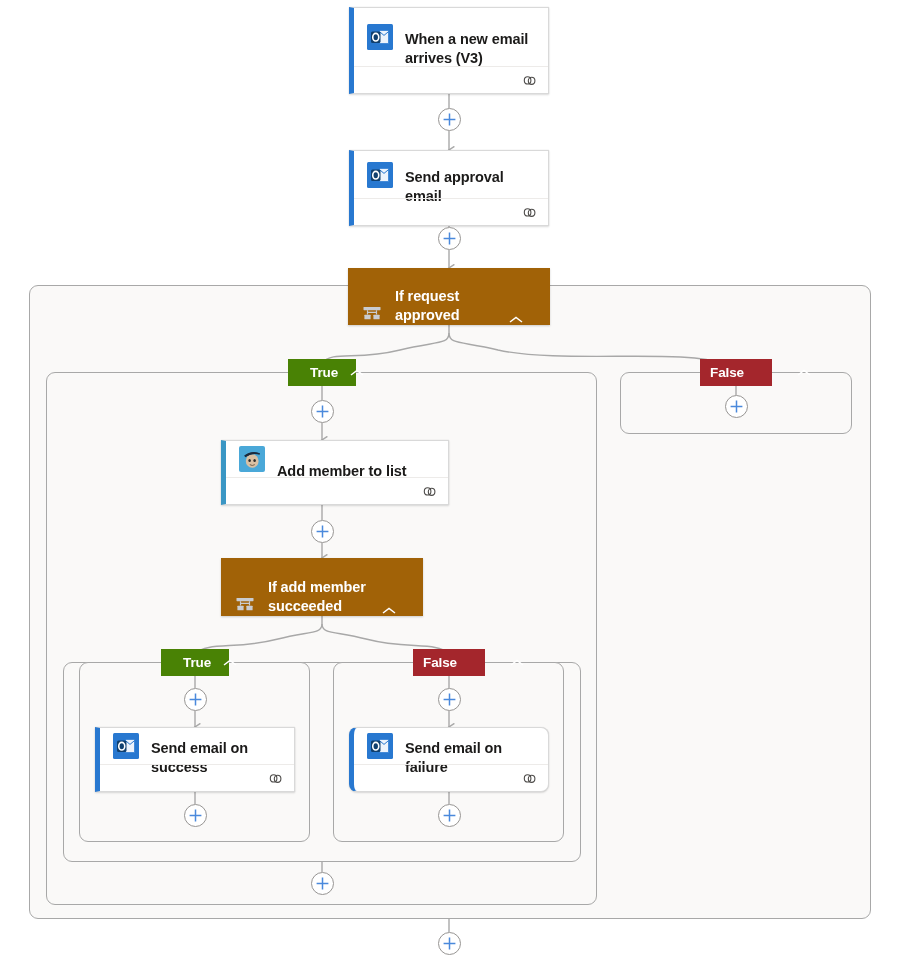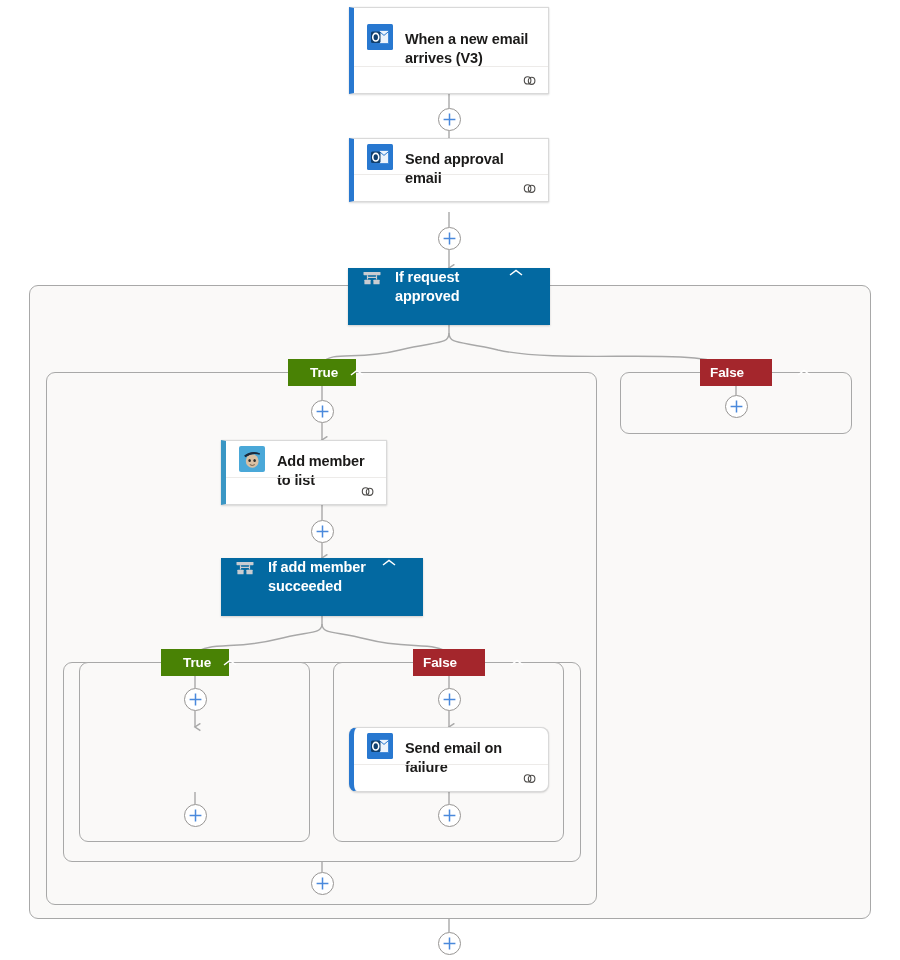--- a/index.html
+++ b/index.html
@@ -74,23 +74,23 @@
   
   .link-ico { width: 15px; height: 13px; display:block; }
 
   
   .appicon { width: 26px; height: 26px; flex: 0 0 26px; display:block; }
 
   
   .cond {
     position: absolute;
     box-sizing: border-box;
-    background: #0369a1;
+    background: #a16207;
     display: flex;
-    align-items: flex-start;
+    align-items: flex-end;
     padding: 0 26px 0 13px;
     box-shadow: 0 1px 2px rgba(0,0,0,0.18);
   }
   .cond .cond-ico { width: 22px; height: 22px; flex: 0 0 22px; }
   .cond .cond-title {
     flex: 1 1 auto;
     color: #ffffff;
     font-size: 14.5px;
     font-weight: 700;
     line-height: 19px;
@@ -209,21 +209,21 @@
       </svg>
     </div>
   </div>
 
   <div class="plus" style="left:438px; top:108px;">
     <svg viewBox="0 0 21 21">
         <path d="M10.5,4.6 V16.4 M4.6,10.5 H16.4" stroke="#4a89dc" stroke-width="1.5"></path>
       </svg>
   </div>
 
-  <div class="card" style="left:349px; top:138px; width:200px; height:64px;">
+  <div class="card" style="left:349px; top:150px; width:200px; height:76px;">
     <div class="card-head">
       <svg class="appicon" viewBox="0 0 26 26">
         <rect x="0" y="0" width="26" height="26" rx="1.5" fill="#2878d0"></rect>
         <rect x="12.5" y="6.5" width="9" height="13" fill="#ffffff" opacity="0.92"></rect>
         <rect x="12.5" y="6.5" width="9" height="13" fill="none" stroke="#2878d0" stroke-width="0.7"></rect>
         <path d="M12.5,7.6 L17,11.4 L21.5,7.6" fill="none" stroke="#2878d0" stroke-width="1"></path>
         <rect x="4" y="7.5" width="9.5" height="11.5" rx="1.6" fill="#103f6d"></rect>
         <ellipse cx="8.75" cy="13.2" rx="3" ry="3.8" fill="none" stroke="#ffffff" stroke-width="1.6"></ellipse>
       </svg>
       <div class="card-title">Send approval email</div>
@@ -274,21 +274,21 @@
         <path d="M10.5,4.6 V16.4 M4.6,10.5 H16.4" stroke="#4a89dc" stroke-width="1.5"></path>
       </svg>
   </div>
 
   <div class="plus" style="left:311px; top:400px;">
     <svg viewBox="0 0 21 21">
         <path d="M10.5,4.6 V16.4 M4.6,10.5 H16.4" stroke="#4a89dc" stroke-width="1.5"></path>
       </svg>
   </div>
 
-  <div class="card" style="left:221px; top:440px; width:166px; height:65px; border-left-color:#3a96c4;">
+  <div class="card" style="left:221px; top:440px; width:228px; height:65px; border-left-color:#3a96c4;">
     <div class="card-head">
       <svg class="appicon" viewBox="0 0 26 26">
         <rect x="0" y="0" width="26" height="26" rx="2" fill="#4aa8d8"></rect>
         <ellipse cx="13.2" cy="15" rx="6.4" ry="6.8" fill="#d9c0a3"></ellipse>
         <ellipse cx="10.6" cy="14.4" rx="1.25" ry="1.5" fill="#2b2b2b"></ellipse>
         <ellipse cx="15.6" cy="14.4" rx="1.25" ry="1.5" fill="#2b2b2b"></ellipse>
         <path d="M10.8,18.6 Q13.2,20.4 15.8,18.6" fill="none" stroke="#6b5742" stroke-width="0.9"></path>
         <path d="M5.6,9.6 Q12.4,3.6 20.6,7.4 Q14,6.4 7.4,10.6 Z" fill="#23344a"></path>
         <path d="M5.2,9.4 Q12.8,4.4 21,7.2 L20.6,8.8 Q13.2,6.4 6.2,11.2 Z" fill="#1b2a3d"></path>
       </svg>
@@ -339,20 +339,39 @@
     <svg viewBox="0 0 21 21">
         <path d="M10.5,4.6 V16.4 M4.6,10.5 H16.4" stroke="#4a89dc" stroke-width="1.5"></path>
       </svg>
   </div>
   <div class="plus" style="left:438px; top:688px;">
     <svg viewBox="0 0 21 21">
         <path d="M10.5,4.6 V16.4 M4.6,10.5 H16.4" stroke="#4a89dc" stroke-width="1.5"></path>
       </svg>
   </div>
 
+  <div class="card" style="left:95px; top:727px; width:200px; height:65px;">
+    <div class="card-head">
+      <svg class="appicon" viewBox="0 0 26 26">
+        <rect x="0" y="0" width="26" height="26" rx="1.5" fill="#2878d0"></rect>
+        <rect x="12.5" y="6.5" width="9" height="13" fill="#ffffff" opacity="0.92"></rect>
+        <rect x="12.5" y="6.5" width="9" height="13" fill="none" stroke="#2878d0" stroke-width="0.7"></rect>
+        <path d="M12.5,7.6 L17,11.4 L21.5,7.6" fill="none" stroke="#2878d0" stroke-width="1"></path>
+        <rect x="4" y="7.5" width="9.5" height="11.5" rx="1.6" fill="#103f6d"></rect>
+        <ellipse cx="8.75" cy="13.2" rx="3" ry="3.8" fill="none" stroke="#ffffff" stroke-width="1.6"></ellipse>
+      </svg>
+      <div class="card-title">Send email on success</div>
+    </div>
+    <div class="card-foot">
+      <svg class="link-ico" viewBox="0 0 15 13">
+        <ellipse cx="5.6" cy="6.4" rx="3.3" ry="3.6" fill="none" stroke="#4d4b49" stroke-width="1.1"></ellipse>
+        <ellipse cx="9.6" cy="6.8" rx="3.3" ry="3.6" fill="none" stroke="#4d4b49" stroke-width="1.1"></ellipse>
+      </svg>
+    </div>
+  </div>
 
   <div class="card" style="left:349px; top:727px; width:200px; height:65px;border-radius:8px;">
     <div class="card-head">
       <svg class="appicon" viewBox="0 0 26 26">
         <rect x="0" y="0" width="26" height="26" rx="1.5" fill="#2878d0"></rect>
         <rect x="12.5" y="6.5" width="9" height="13" fill="#ffffff" opacity="0.92"></rect>
         <rect x="12.5" y="6.5" width="9" height="13" fill="none" stroke="#2878d0" stroke-width="0.7"></rect>
         <path d="M12.5,7.6 L17,11.4 L21.5,7.6" fill="none" stroke="#2878d0" stroke-width="1"></path>
         <rect x="4" y="7.5" width="9.5" height="11.5" rx="1.6" fill="#103f6d"></rect>
         <ellipse cx="8.75" cy="13.2" rx="3" ry="3.8" fill="none" stroke="#ffffff" stroke-width="1.6"></ellipse>

